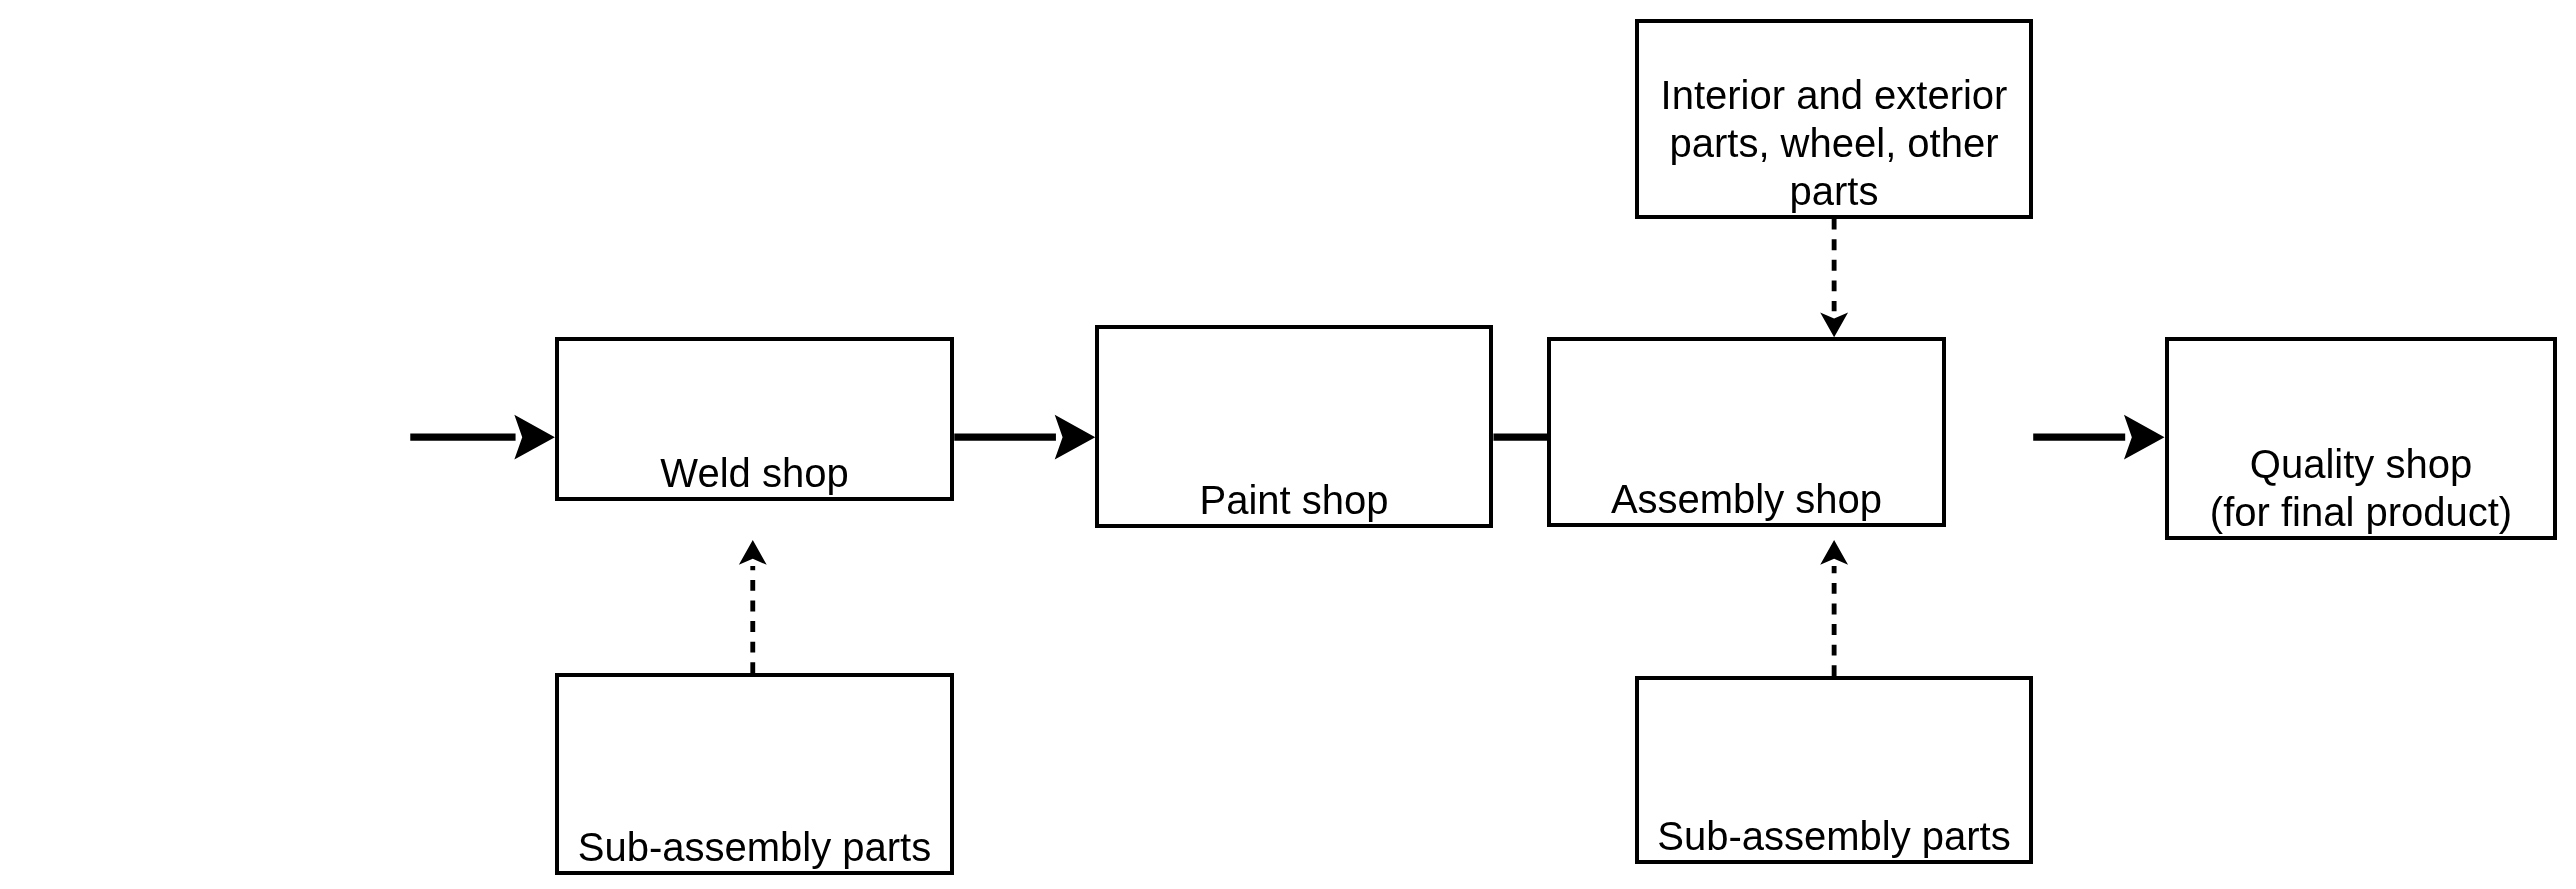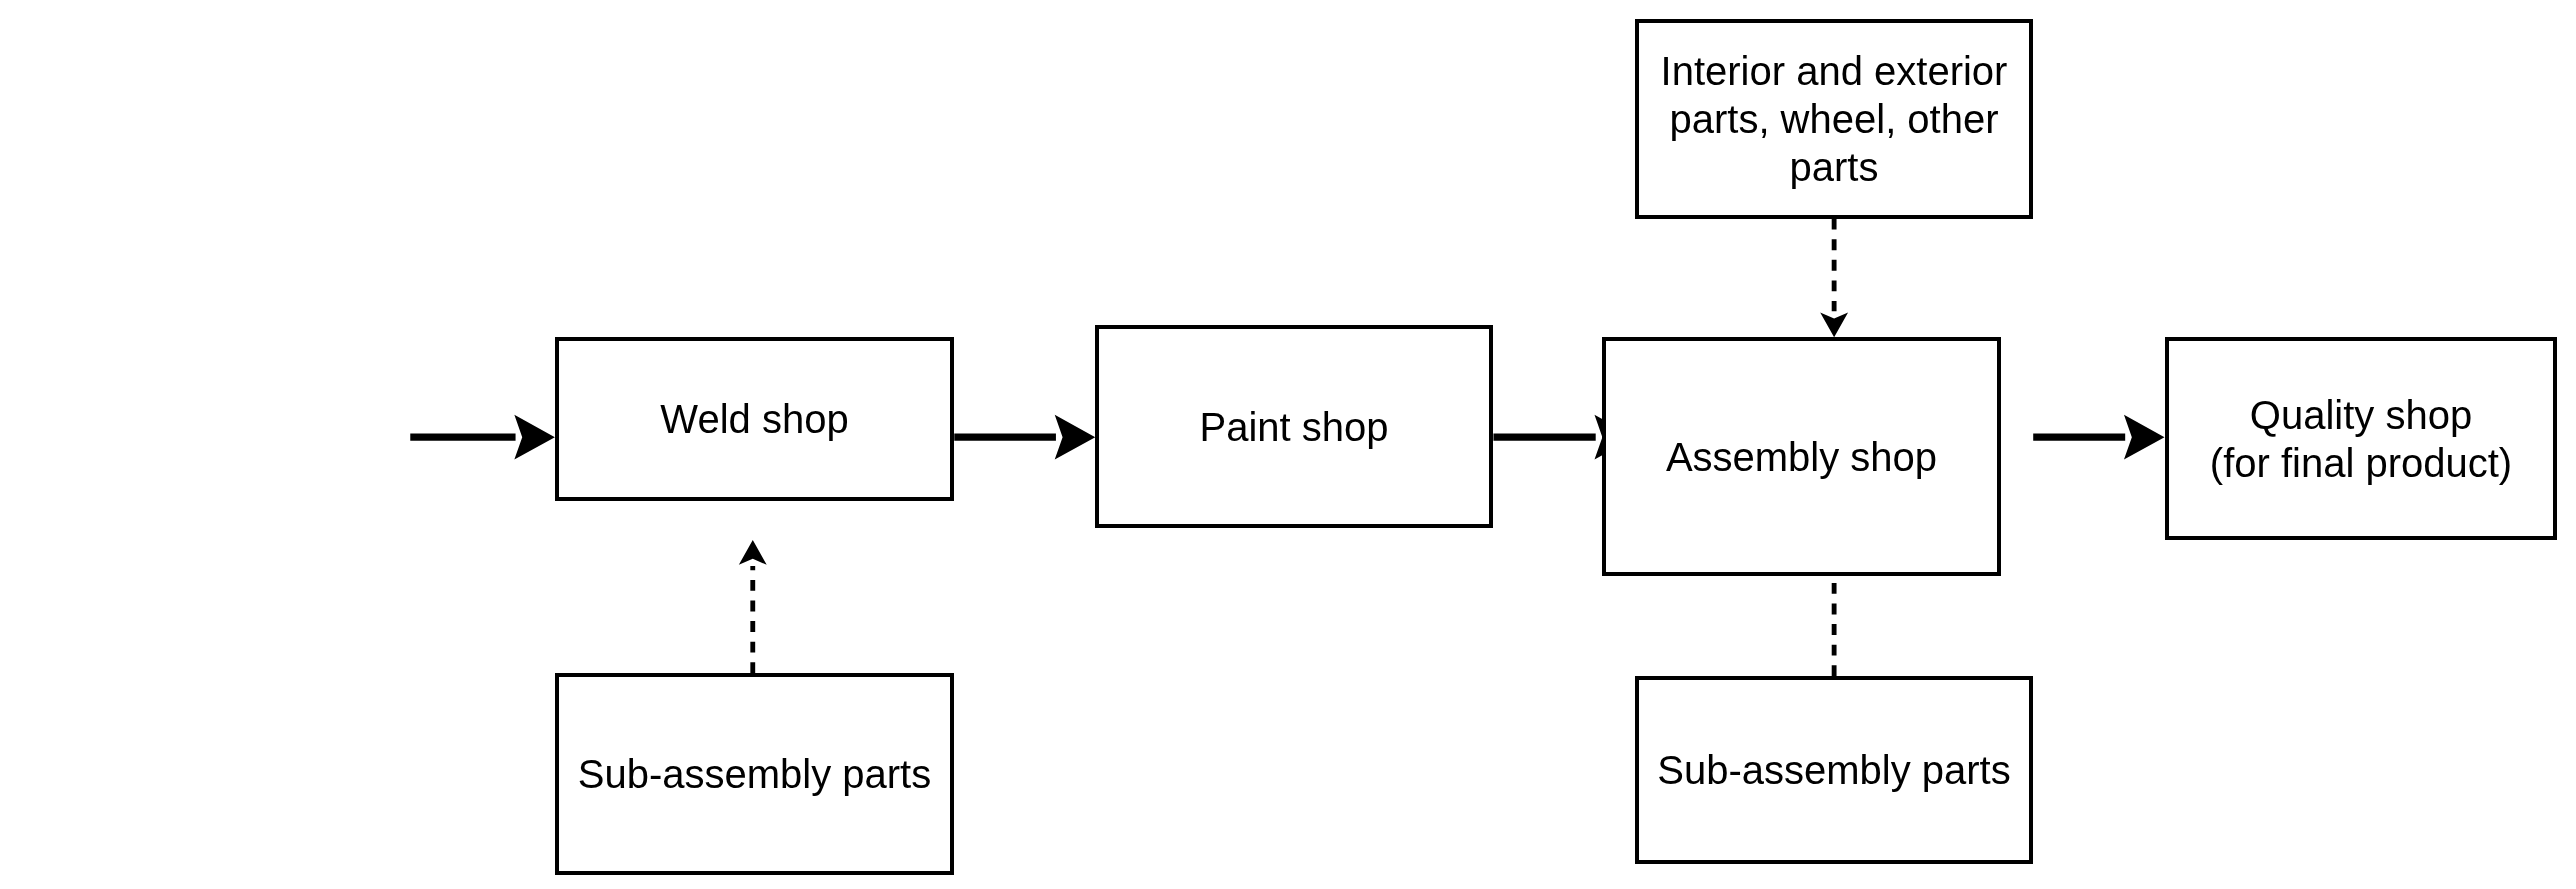--- a/index.html
+++ b/index.html
@@ -20,21 +20,21 @@
     top: 0;
     width: 2576px;
     height: 890px;
   }
   .node {
     position: absolute;
     box-sizing: border-box;
     background: #ffffff;
     border: 4.8px solid #000000;
     display: flex;
-    align-items: center;
+    align-items: flex-end;
     justify-content: center;
     text-align: center;
     color: #000000;
     font-size: 40px;
     line-height: 48px;
     white-space: pre-line;
   }
   .edge-solid {
     stroke: #000000;
     stroke-width: 12;
@@ -96,21 +96,21 @@
 
 
   <div class="node" style="left:555px; top:337px; width:399px; height:164px;">
     <span>Weld shop</span>
   </div>
 
   <div class="node" style="left:1095px; top:325px; width:398px; height:203px;">
     <span>Paint shop</span>
   </div>
 
-  <div class="node" style="left:1602px; top:337px; width:399px; height:239px;">
+  <div class="node" style="left:1547px; top:337px; width:399px; height:190px;">
     <span>Assembly shop</span>
   </div>
 
   <div class="node" style="left:2165px; top:337px; width:392px; height:203px;">
     <span>Quality shop
 (for final product)</span>
   </div>
 
   <div class="node" style="left:1635px; top:19px; width:398px; height:200px;">
     <span>Interior and exterior

